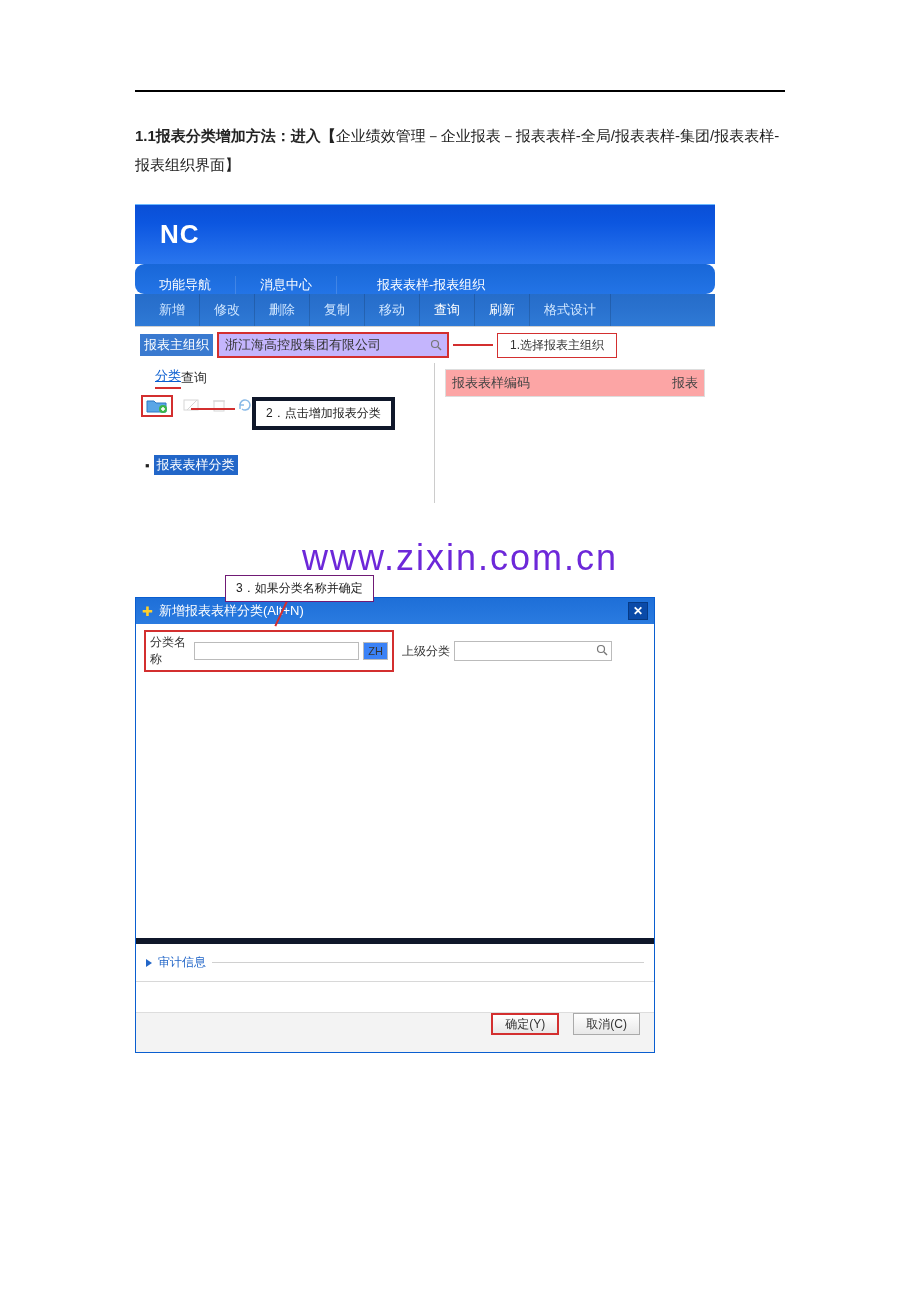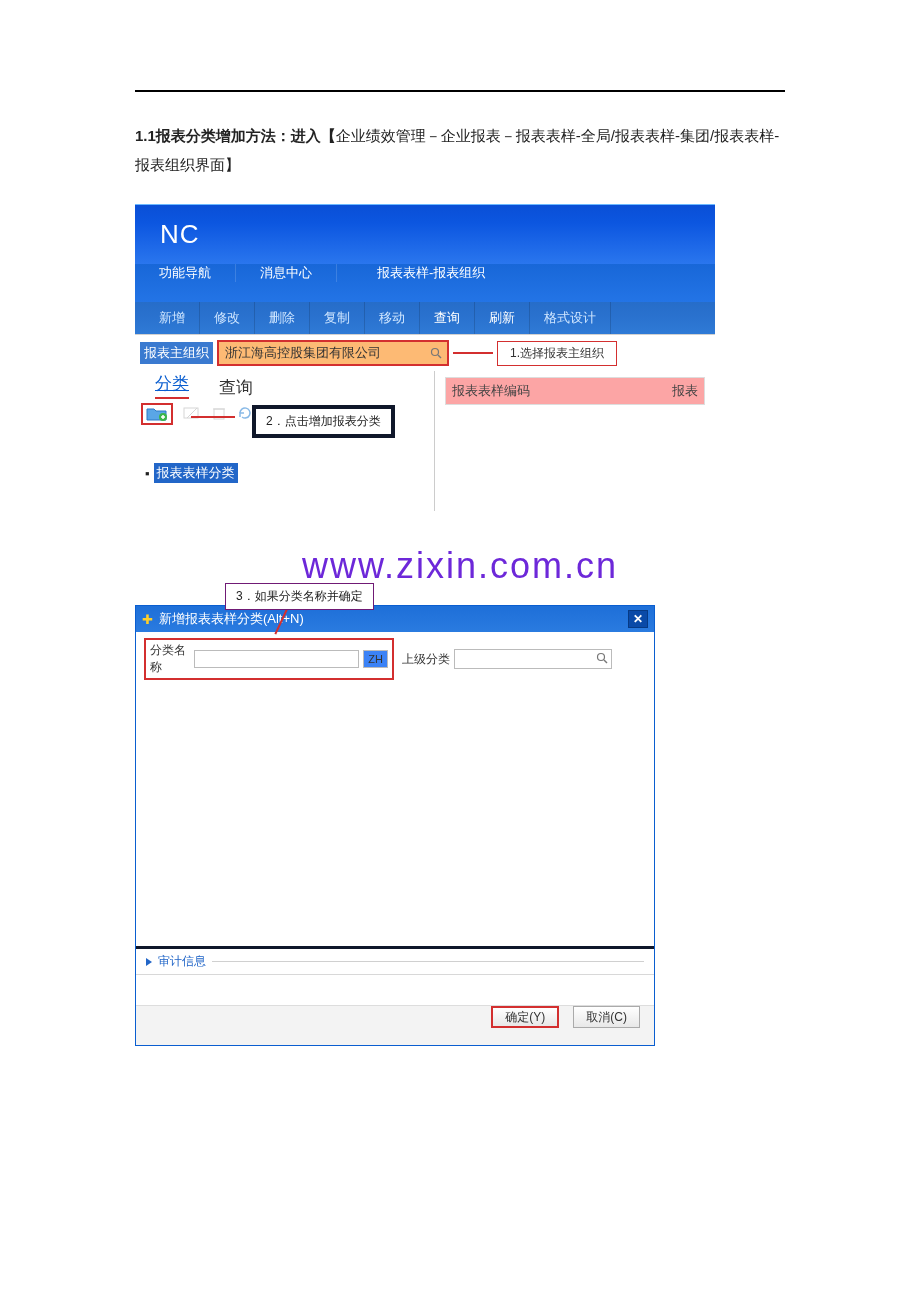--- a/index.html
+++ b/index.html
@@ -35,32 +35,33 @@
     width: 100%;
     height: 60px;
     background: linear-gradient(#0a4fd6 0%, #0c56e0 30%, #2a76ee 100%);
     border-top: 1px solid #6bb9ff;
     display: flex;
     align-items: center;
     padding-left: 25px;
   }
   .logo {
     color: #fff;
-    font-weight: 400;
+    font-weight: 700;
     font-size: 26px;
     letter-spacing: 1px;
     font-family: Arial, sans-serif;
   }
   .tabbar {
-    height: 38px;
+    height: 30px;
     background: linear-gradient(#1867d8, #2374e6);
     display: flex;
-    align-items: flex-start;
+    align-items: flex-end;
     color: #fff;
     font-size: 13px;
+    border-radius: 9px;
   }
   .tabitem {
     display: flex;
     align-items: center;
     padding: 0 24px;
     border-right: 1px solid rgba(255,255,255,0.15);
   }
   .tabitem.noborder { border-right: none; }
   .toolbar1 {
     height: 32px;
@@ -101,21 +102,21 @@
     padding: 2px 4px;
     font-size: 13px;
   }
   .orginputwrap {
     display: flex;
     align-items: center;
     border: 2px solid #d32f2f;
     height: 26px;
     width: 232px;
     padding: 0 2px 0 6px;
-    background: #fdba74;
+    background: #c4b5fd;
     justify-content: space-between;
   }
   .orginputwrap .mag {
     width: 18px; height: 18px;
     display:flex; align-items:center; justify-content:center;
     color: #666;
   }
   .redline {
     height: 2px;
     width: 40px;
@@ -135,25 +136,24 @@
     position: relative;
   }
   .leftpanel {
     width: 300px;
     border-right: 1px solid #ccc;
     padding-top: 2px;
     position: relative;
   }
   .subtabs {
     display: flex;
-    font-size: 17px;
+    font-size: 13px;
     padding-left: 20px;
     height: 26px;
-    align-items: flex-end;
-    gap: 30px;
+    align-items: center;
   }
   .subtabs .a { color: #0a5ed0; text-decoration: underline; padding-bottom: 2px; border-bottom: 2px solid #d32f2f;}
   .subtabs .b { color: #333; }
   .toolbar-icons {
     display: flex;
     align-items: center;
     padding: 4px 6px;
     gap: 10px;
     position: relative;
   }
@@ -340,27 +340,27 @@
     height: 20px;
     border: 1px solid #bbb;
     background:#fff;
     display:flex;
     align-items:center;
     justify-content:flex-end;
     padding-right:3px;
   }
   .dlg-input2 .mag2 { color:#666; font-size:12px; }
   .dlg-expand {
-    padding: 4px 10px;
+    padding: 10px 10px;
     font-size: 12px;
     color: #2266c8;
     display:flex;
     align-items:center;
     gap:6px;
-    border-top: 3px solid #0f172a;
+    border-top: 6px solid #0f172a;
     border-bottom: 1px solid #d8d8d8;
     margin-top: 260px;
     font-family: Liberation Serif, serif;
   }
   .dlg-expand .tri {
     width: 0; height: 0;
     border-top: 4px solid transparent;
     border-bottom: 4px solid transparent;
     border-left: 6px solid #2266c8;
   }

